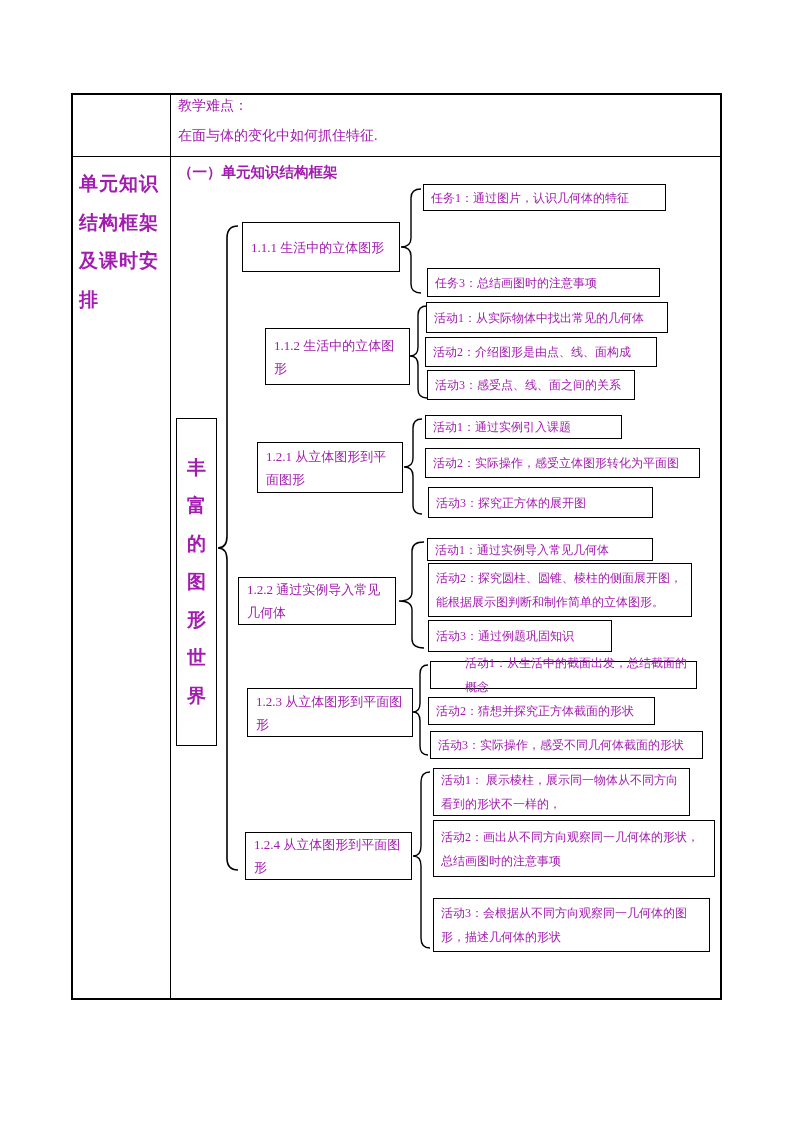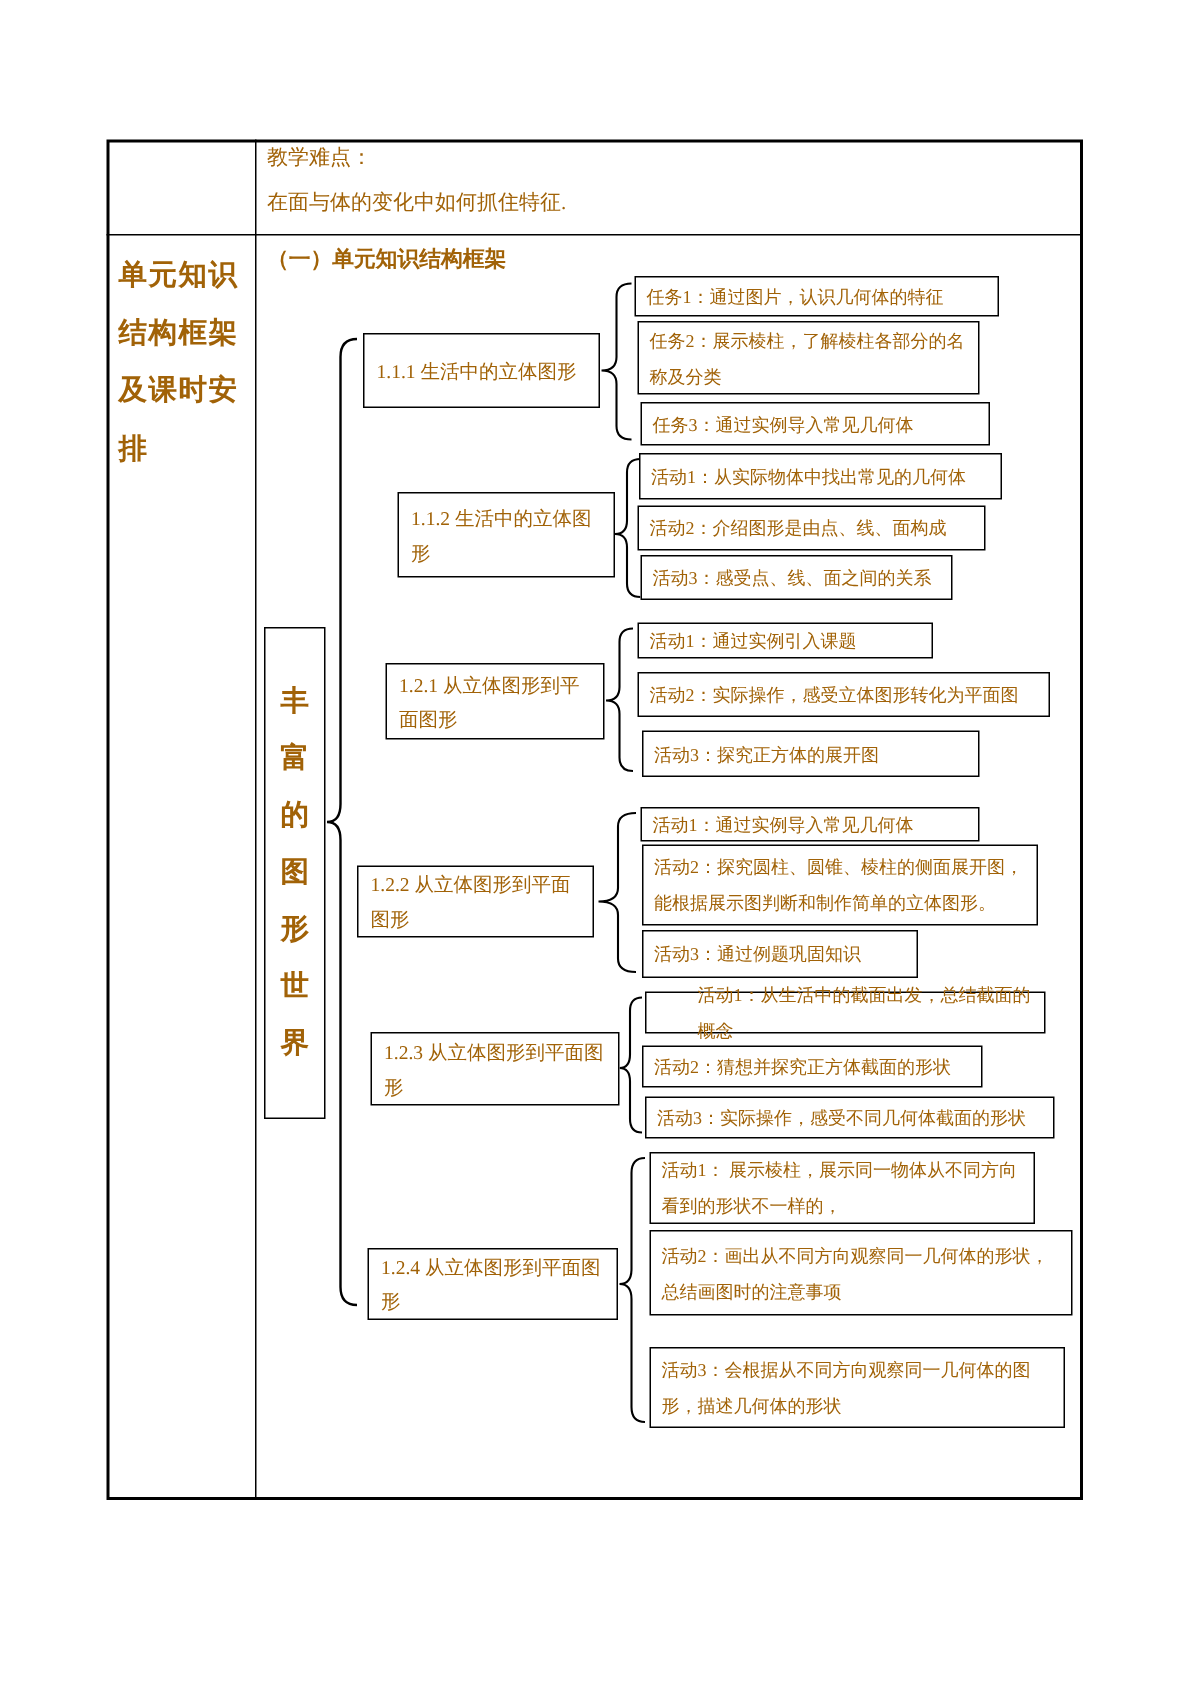--- a/index.html
+++ b/index.html
@@ -1,18 +1,18 @@
 <!DOCTYPE html>
 <html><head>
 <meta charset="utf-8">
 <style>
   html,body{margin:0;padding:0;background:#888;}
   .page{
     position:relative;width:794px;height:1123px;background:#ffffff;
-    font-family:"Liberation Serif","DejaVu Serif",serif;color:#a16207;
+    font-family:"Liberation Serif","DejaVu Serif",serif;color:#a21caf;
     margin:0 auto;overflow:hidden;
   }
   .abs{position:absolute;box-sizing:border-box;}
   
   .tbl{left:71px;top:93px;width:651px;height:907px;border:2px solid #000;}
   .vdiv{left:170px;top:93px;width:1px;height:907px;background:#000;}
   .hdiv{left:71px;top:156px;width:651px;height:1px;background:#000;}
   
   .diff-label{left:178px;top:97px;font-size:14px;line-height:18px;}
   .diff-text{left:178px;top:127px;font-size:14px;line-height:18px;}
@@ -68,34 +68,33 @@
     <path stroke-width="1.4" d="M421 189 Q411 189 411 198 L411 238 Q411 247 401 247 Q411 247 411 256 L411 284 Q411 293 421 293"></path>
     <path stroke-width="1.4" d="M427 306 Q418 306 418 315 L418 347 Q418 356 410 356 Q418 356 418 365 L418 389 Q418 398 427 398"></path>
     <path stroke-width="1.4" d="M422 419 Q413 419 413 428 L413 458 Q413 467 404 467 Q413 467 413 476 L413 505 Q413 514 422 514"></path>
     <path stroke-width="1.4" d="M424 542 Q412 542 412 551 L412 592 Q412 601 399 601 Q412 601 412 610 L412 639 Q412 648 424 648"></path>
     <path stroke-width="1.4" d="M428 665 Q420 665 420 674 L420 703 Q420 712 413 712 Q420 712 420 721 L420 746 Q420 755 428 755"></path>
     <path stroke-width="1.4" d="M430 772 Q421 772 421 782 L421 846 Q421 856 413 856 Q421 856 421 866 L421 938 Q421 948 430 948"></path>
   </svg>
 
   <div class="abs node" style="left:242px;top:222px;width:158px;height:50px;">1.1.1 生活中的立体图形</div>
   <div class="abs leaf" style="left:423px;top:184px;width:243px;height:27px;">任务1：通过图片，认识几何体的特征</div>
-  <div class="abs leaf" style="left:425px;top:214px;width:228px;height:49px;">任务2：展示棱柱，了解棱柱各部分的名称及分类</div>
-  <div class="abs leaf" style="left:427px;top:268px;width:233px;height:29px;">任务3：通过实例导入常见几何体</div>
+  <div class="abs leaf" style="left:427px;top:268px;width:233px;height:29px;">任务3：总结画图时的注意事项</div>
 
   <div class="abs node" style="left:265px;top:328px;width:145px;height:57px;">1.1.2 生活中的立体图形</div>
   <div class="abs leaf" style="left:426px;top:302px;width:242px;height:31px;">活动1：从实际物体中找出常见的几何体</div>
   <div class="abs leaf" style="left:425px;top:337px;width:232px;height:30px;">活动2：介绍图形是由点、线、面构成</div>
   <div class="abs leaf" style="left:427px;top:370px;width:208px;height:30px;">活动3：感受点、线、面之间的关系</div>
 
   <div class="abs node" style="left:257px;top:442px;width:146px;height:51px;">1.2.1 从立体图形到平面图形</div>
   <div class="abs leaf" style="left:425px;top:415px;width:197px;height:24px;">活动1：通过实例引入课题</div>
   <div class="abs leaf" style="left:425px;top:448px;width:275px;height:30px;">活动2：实际操作，感受立体图形转化为平面图</div>
   <div class="abs leaf" style="left:428px;top:487px;width:225px;height:31px;">活动3：探究正方体的展开图</div>
 
-  <div class="abs node" style="left:238px;top:577px;width:158px;height:48px;">1.2.2 从立体图形到平面图形</div>
+  <div class="abs node" style="left:238px;top:577px;width:158px;height:48px;">1.2.2 通过实例导入常见几何体</div>
   <div class="abs leaf" style="left:427px;top:538px;width:226px;height:23px;">活动1：通过实例导入常见几何体</div>
   <div class="abs leaf" style="left:428px;top:563px;width:264px;height:54px;">活动2：探究圆柱、圆锥、棱柱的侧面展开图，能根据展示图判断和制作简单的立体图形。</div>
   <div class="abs leaf" style="left:428px;top:620px;width:184px;height:32px;">活动3：通过例题巩固知识</div>
 
   <div class="abs node" style="left:247px;top:688px;width:166px;height:49px;">1.2.3 从立体图形到平面图形</div>
   <div class="abs leaf" style="left:430px;top:661px;width:267px;height:28px;padding-left:34px;">活动1：从生活中的截面出发，总结截面的概念</div>
   <div class="abs leaf" style="left:428px;top:697px;width:227px;height:28px;">活动2：猜想并探究正方体截面的形状</div>
   <div class="abs leaf" style="left:430px;top:731px;width:273px;height:28px;">活动3：实际操作，感受不同几何体截面的形状</div>
 
   <div class="abs node" style="left:245px;top:832px;width:167px;height:48px;">1.2.4  从立体图形到平面图形</div>

